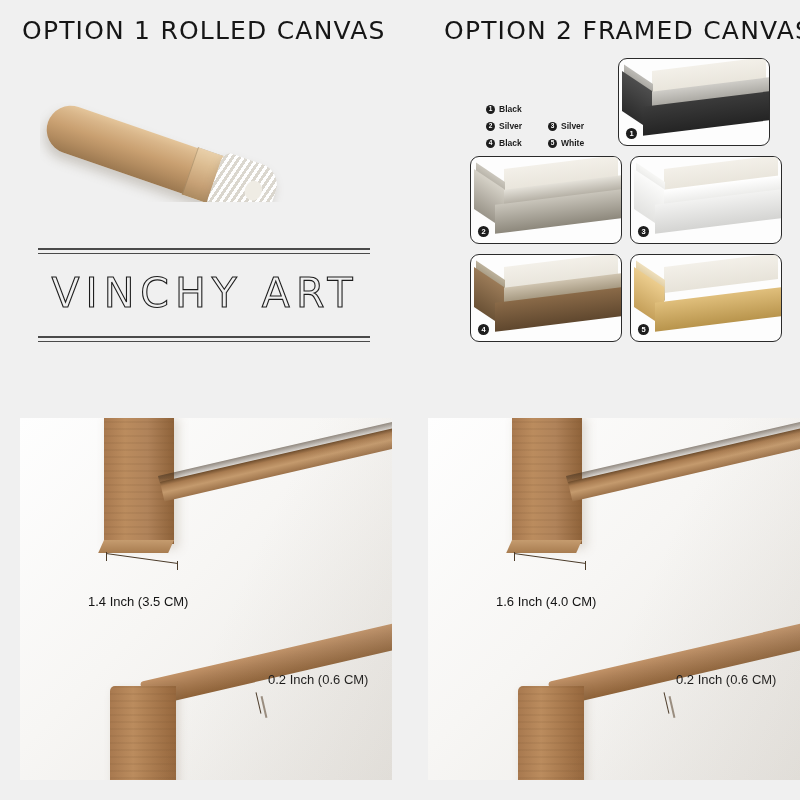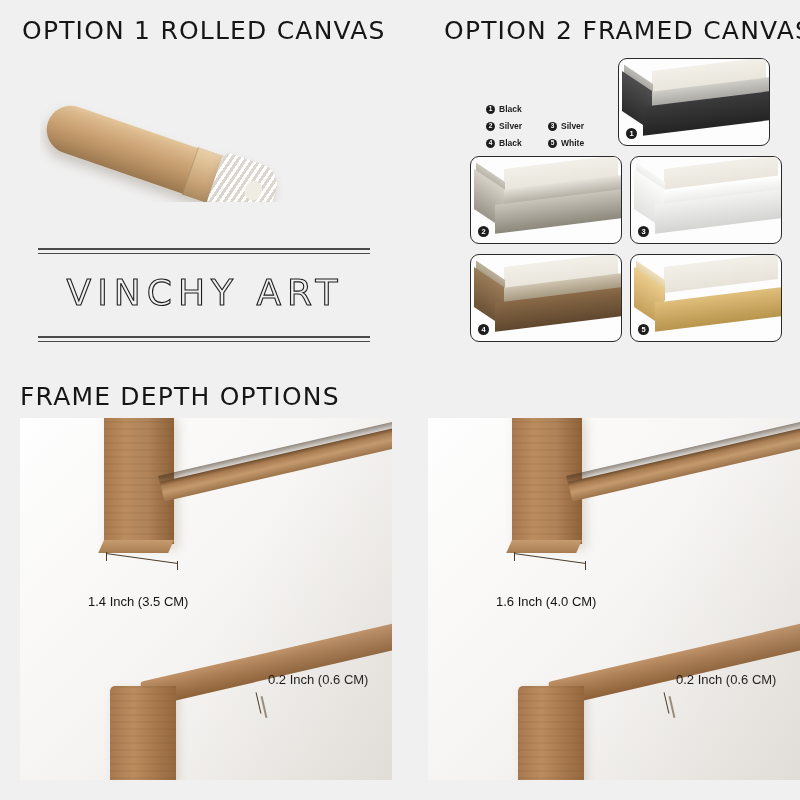--- a/index.html
+++ b/index.html
@@ -114,21 +114,21 @@
   .rule.c { top: 88px; height: 2px; }
   .rule.d { top: 93px; height: 1px; }
 
   .logo-text {
     position: absolute;
     left: 2px; top: 22px;
     width: 330px;
     text-align: center;
     font-family: "DejaVu Sans", sans-serif;
     font-weight: 400;
-    font-size: 36px;
+    font-size: 41px;
     letter-spacing: 6px;
     line-height: 46px;
     color: transparent;
     -webkit-text-stroke: 1.1px #1c1c1c;
     text-shadow: 0 0 0 transparent;
     white-space: nowrap;
   }
 
   
   .framing-panel {
@@ -493,21 +493,20 @@
         <div class="lip-side"></div>
         <div class="lip-front"></div>
         <div class="face-side"></div>
         <div class="face-front"></div>
       </div>
       <div class="sw-badge">5</div>
     </div>
 
   </div>
 
-  <div class="section-heading" id="h-depth">FRAME DEPTH OPTIONS</div>
 
   <div class="depth-photo" id="depth-left">
     <div class="post"></div>
     <div class="post-end"></div>
     <div class="rail-upper-shadow"></div>
     <div class="rail-upper"></div>
     <div class="rail-lower"></div>
     <div class="post-lower"></div>
     <div class="seam"></div>
 

